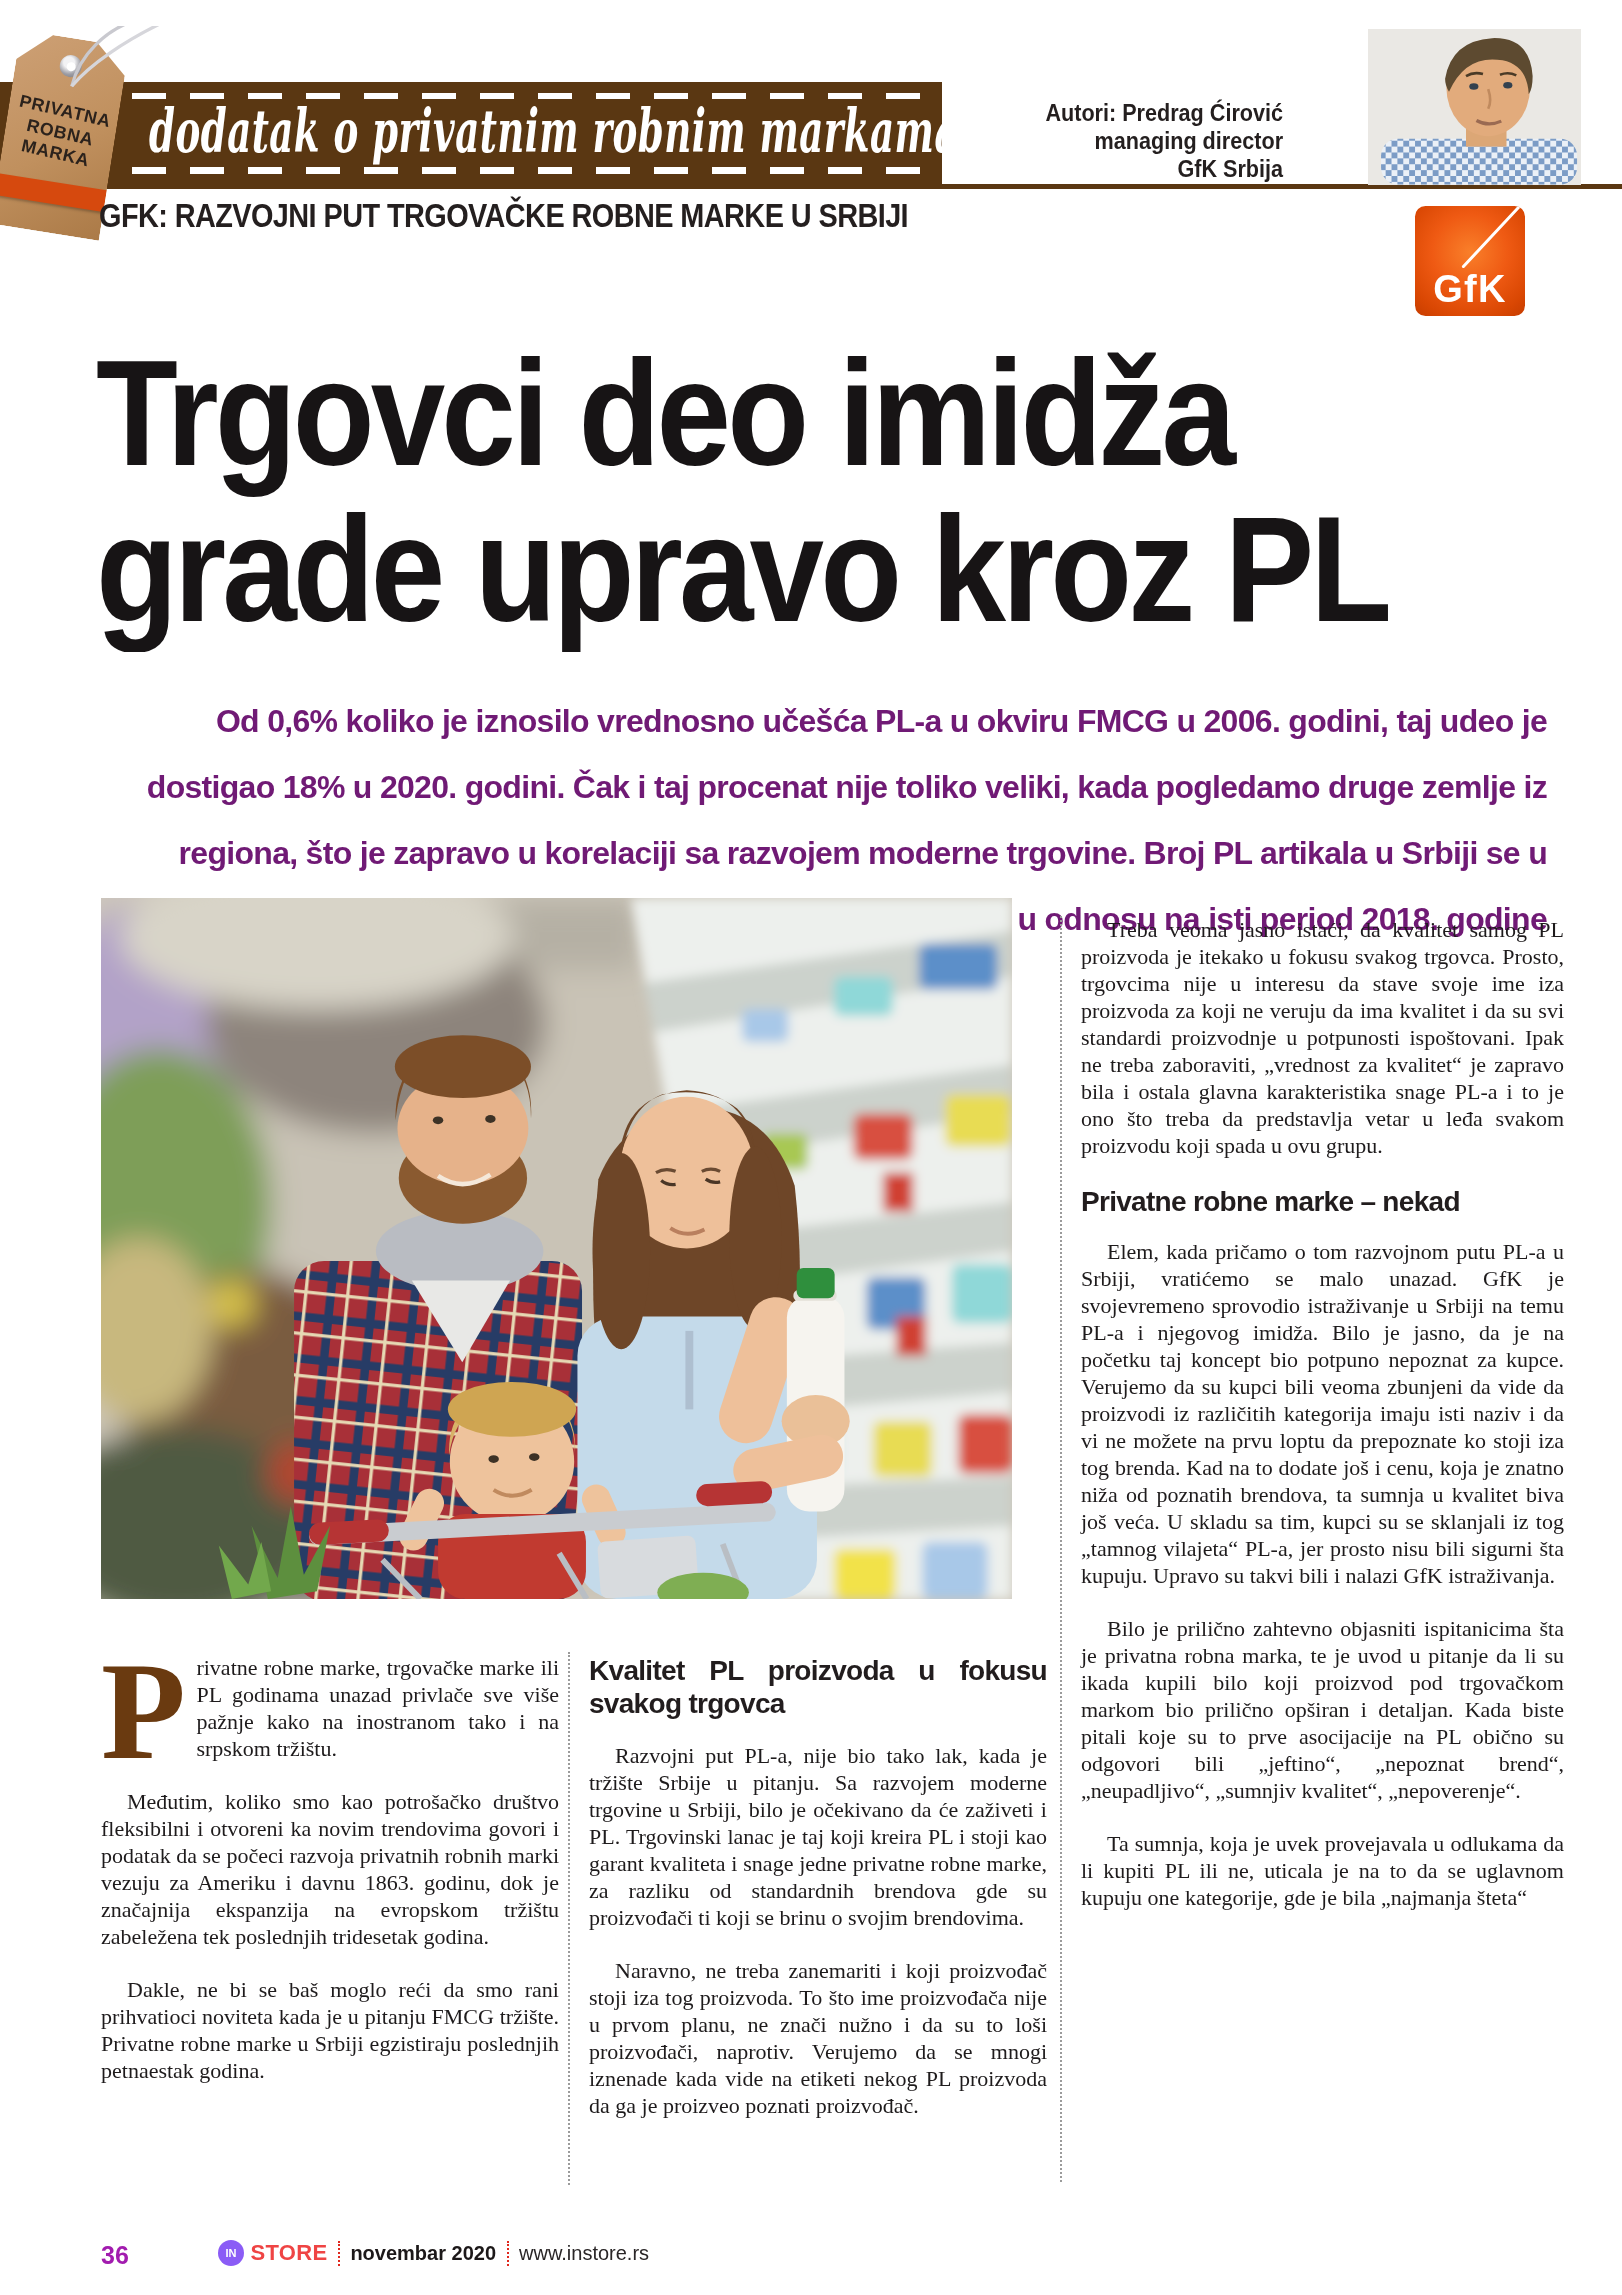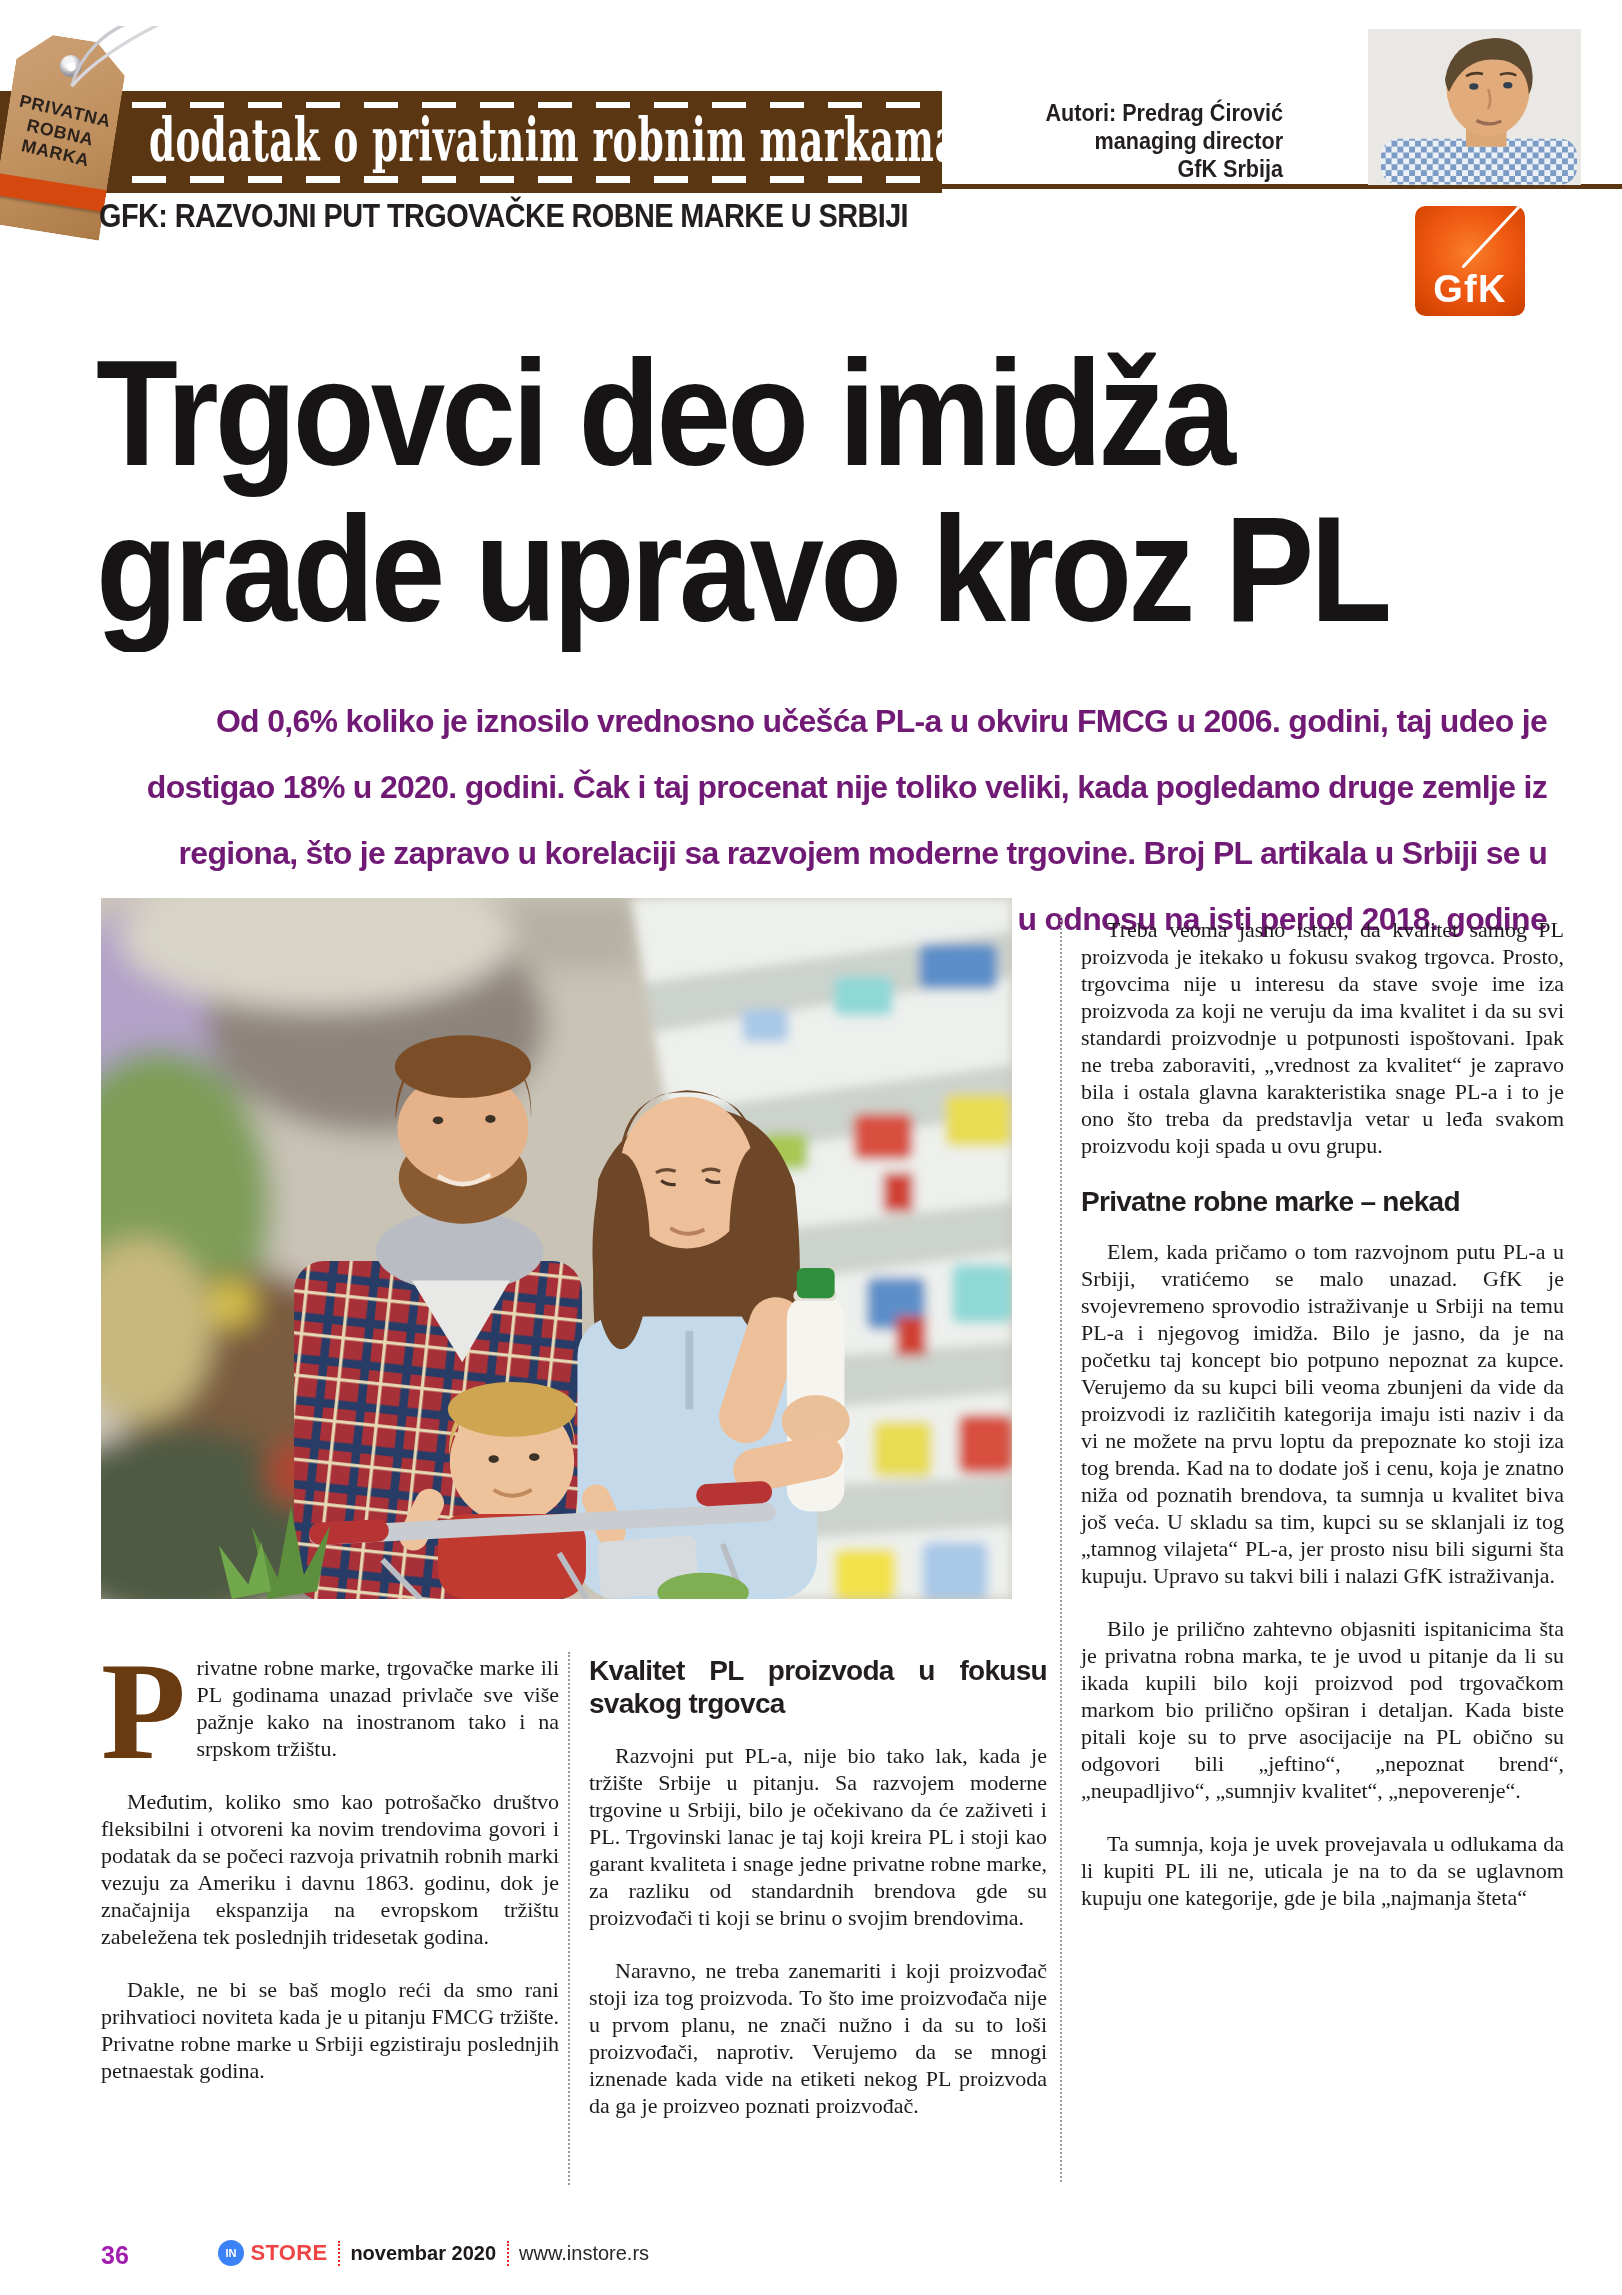--- a/index.html
+++ b/index.html
@@ -1,19 +1,19 @@
 <!DOCTYPE html>
 <html style="font-size:10.5px"><head>
 <meta charset="utf-8">
 <style>
   html,body{margin:0;padding:0;background:#888;}
   .page{position:relative;width:1623px;height:2295px;background:#ffffff;overflow:hidden;
         font-family:"Liberation Sans",sans-serif;color:#1e1b1c;}
   
-  .band{position:absolute;left:0;top:91px;width:942px;height:102px;background:#5a3712;}
+  .band{position:absolute;left:0;top:82px;width:942px;height:102px;background:#5a3712;font-style:italic;}
   .band::before,.band::after{content:"";position:absolute;left:15.7px;right:15.7px;height:6.5px;
         background:repeating-linear-gradient(90deg,#ffffff 0 34px,rgba(0,0,0,0) 34px 58px);}
   .band::before{top:10.5px;}
   .band::after{bottom:10.5px;}
   .band-title{position:absolute;left:149px;top:0;height:102px;line-height:98px;white-space:nowrap;
         font-family:"DejaVu Serif",serif;font-weight:bold;font-size:60px;color:#ffffff;
         transform:scaleX(0.62);transform-origin:left center;letter-spacing:0.7px;}
   .rule{position:absolute;left:0;top:184px;width:1623px;height:4.6px;background:#5a3712;}
   
   .tag-wrap{position:absolute;left:9.2px;top:26px;width:131px;height:216px;}
@@ -63,21 +63,21 @@
         letter-spacing:-0.7px;color:#221d1e;margin:0 0 22px 0;}
   .subhead.inflow{margin:6.5px 0 19.6px 0;}
   .dropcap{float:left;font-family:"Liberation Serif",serif;font-weight:bold;font-size:139px;line-height:107px;
         color:#6a3a10;margin:3.9px 10.5px 0 0;}
   .vsep{position:absolute;width:0;border-left:2px dotted #9b9b9b;}
   .vsep-1{left:568px;top:1652px;height:533px;}
   .vsep-2{left:1060px;top:916px;height:1266px;}
   
   .footer-page{position:absolute;left:101px;top:2241px;font-weight:bold;font-size:25px;color:#a21caf;text-align:right;}
   .footer{position:absolute;left:218px;top:2238px;height:30px;display:flex;align-items:center;}
-  .in-circle{width:26px;height:26px;border-radius:50%;background:#3b82f6;color:#ffffff;display:flex;
+  .in-circle{width:26px;height:26px;border-radius:50%;background:#8b5cf6;color:#ffffff;display:flex;
         align-items:center;justify-content:center;font-weight:bold;font-size:11px;letter-spacing:0;}
   .store{font-weight:bold;font-size:22px;letter-spacing:0.3px;color:#ef4444;margin-left:6.5px;}
   .f-sep{width:0;height:25px;border-left:2.6px dotted #e0281e;margin:0 10.5px;}
   .issue{font-weight:bold;font-size:20px;color:#1c1819;}
   .site{font-size:20px;color:#2a2627;}
 </style>
 </head>
 <body>
 
 <div class="page">

